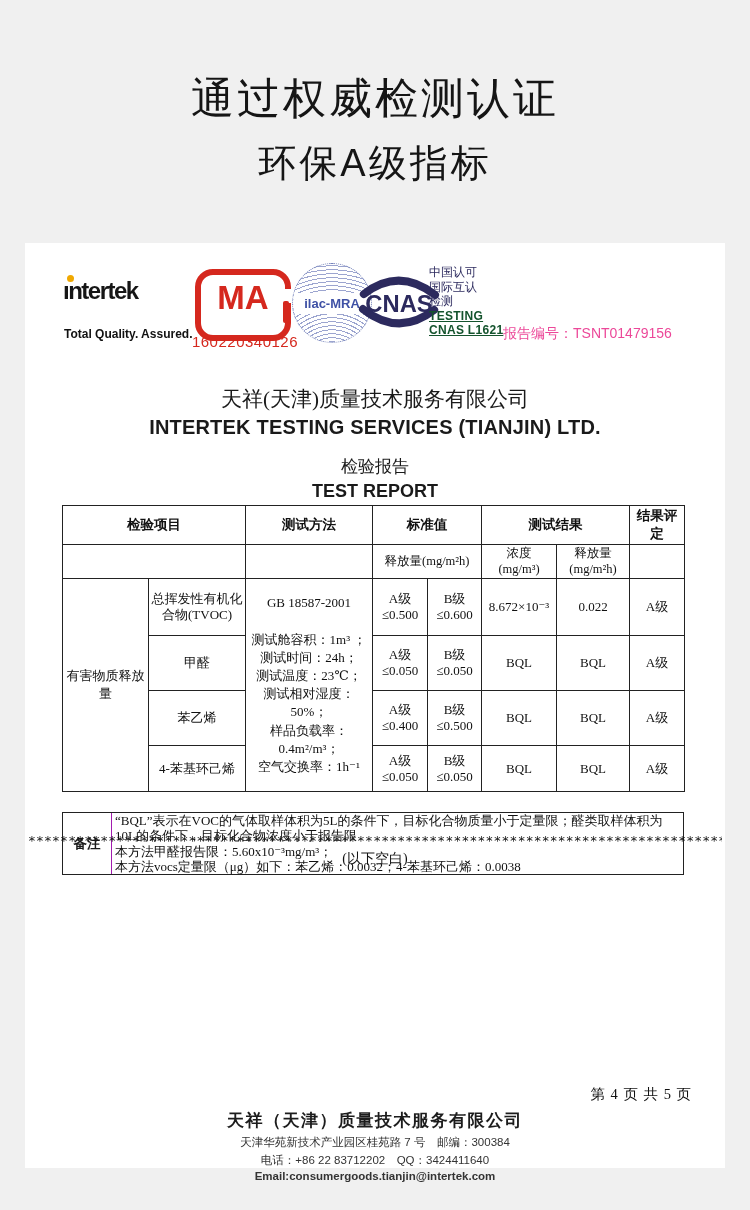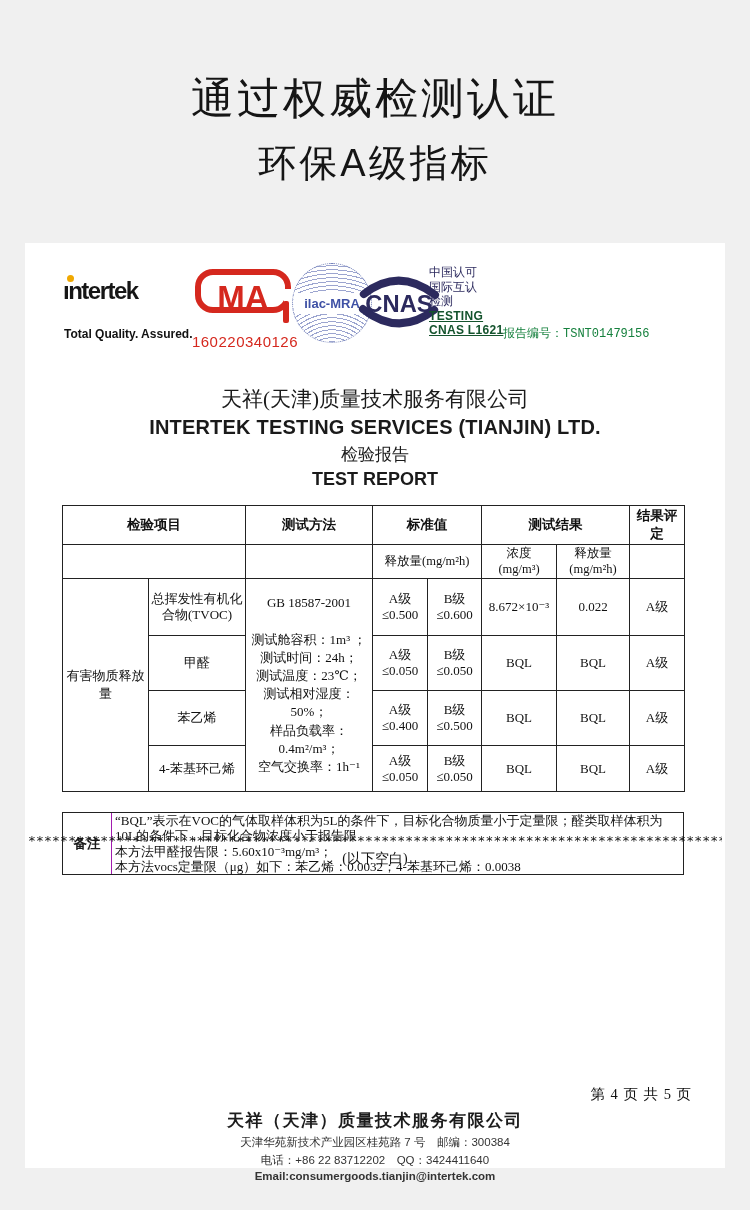--- a/index.html
+++ b/index.html
@@ -25,21 +25,21 @@
   
   .card { position: absolute; left: 25px; top: 243px; width: 700px; height: 925px; background: #ffffff; }
 
   
   .intertek { position: absolute; left: 38px; top: 34px; font-size: 24px; font-weight: 700;
     letter-spacing: -1.5px; color: #161616; }
   .intertek-dot { position: absolute; left: 42px; top: 32px; width: 7px; height: 7px;
     border-radius: 50%; background: #f0a800; }
   .tagline { position: absolute; left: 39px; top: 84px; font-size: 12px; font-weight: 700; color: #111; }
 
-  .cma { position: absolute; left: 170px; top: 26px; width: 96px; height: 44px;
+  .cma { position: absolute; left: 170px; top: 26px; width: 96px; height: 72px;
     border: 6px solid #d5281e; border-radius: 18px; text-align: center; }
   .cma-ma { font-size: 33px; font-weight: 700; color: #d5281e; line-height: 46px; letter-spacing: 0px;
     font-family: "Liberation Sans", sans-serif; }
   .cma-gap { position: absolute; right: -7px; top: 14px; width: 8px; height: 14px; background: #fff; }
   .cma-bar { position: absolute; right: -4px; top: 26px; width: 6px; height: 22px; background: #d5281e; border-radius: 2px; }
   .cma-num { position: absolute; left: 150px; top: 90px; width: 140px; text-align: center;
     font-size: 15px; color: #d5281e; letter-spacing: 0.5px; }
 
   .ilac { position: absolute; left: 267px; top: 20px; width: 80px; height: 80px; border-radius: 50%;
     background:
@@ -47,28 +47,28 @@
     border: 1px dotted #6a79b5; overflow: hidden; }
   .ilac-band { position: absolute; left: 0; top: 29px; width: 100%; height: 21px; background: #ffffff;
     text-align: center; }
   .ilac-band span { font-size: 13px; font-weight: 700; color: #3f51a5; line-height: 21px; }
 
   .cnas-logo { position: absolute; left: 330px; top: 32px; }
   .cnas-txt { position: absolute; left: 404px; top: 22px; line-height: 14.5px; color: #2c2a5e; }
   .cnas-txt .cn { font-size: 12px; font-family: "Liberation Serif", "DejaVu Serif", serif; }
   .cnas-txt .en { font-size: 12px; font-weight: 700; color: #14532d; letter-spacing: 0.3px; text-decoration: underline; }
 
-  .report-no { position: absolute; left: 478px; top: 82px; font-size: 12px; color: #15803d;
-    font-family: Liberation Mono, monospace; }
+  .report-no { position: absolute; left: 478px; top: 82px; font-size: 14px; color: #ec4899;
+    font-family: Liberation Sans, sans-serif; }
 
   
   .company { position: absolute; left: 0; top: 142px; width: 100%; text-align: center; }
   .company .cn-name { font-size: 21px; font-weight: 400; font-family: "Liberation Serif", "DejaVu Serif", serif; }
   .company .en-name { font-size: 20px; font-weight: 700; margin-top: 3px; letter-spacing: 0.2px; }
-  .company .rep-cn { font-size: 17px; margin-top: 4px; font-family: Liberation Serif, serif; }
+  .company .rep-cn { font-size: 17px; margin-top: 16px; font-family: Liberation Serif, serif; }
   .company .rep-en { font-size: 18px; font-weight: 700; margin-top: 3px; }
 
   
   .rtable { position: absolute; left: 37px; top: 262px; width: 622px; border-collapse: collapse;
     table-layout: fixed; font-family: "Liberation Serif", "DejaVu Serif", serif; color: #111; }
   .rtable th, .rtable td { border: 1px solid #222; text-align: center; vertical-align: middle;
     padding: 1px 2px; overflow: hidden; }
   .rtable th { font-size: 13.5px; font-weight: 700; }
   .rtable td { font-size: 13px; }
   .rtable .sub { font-weight: 400; font-size: 12.5px; }

